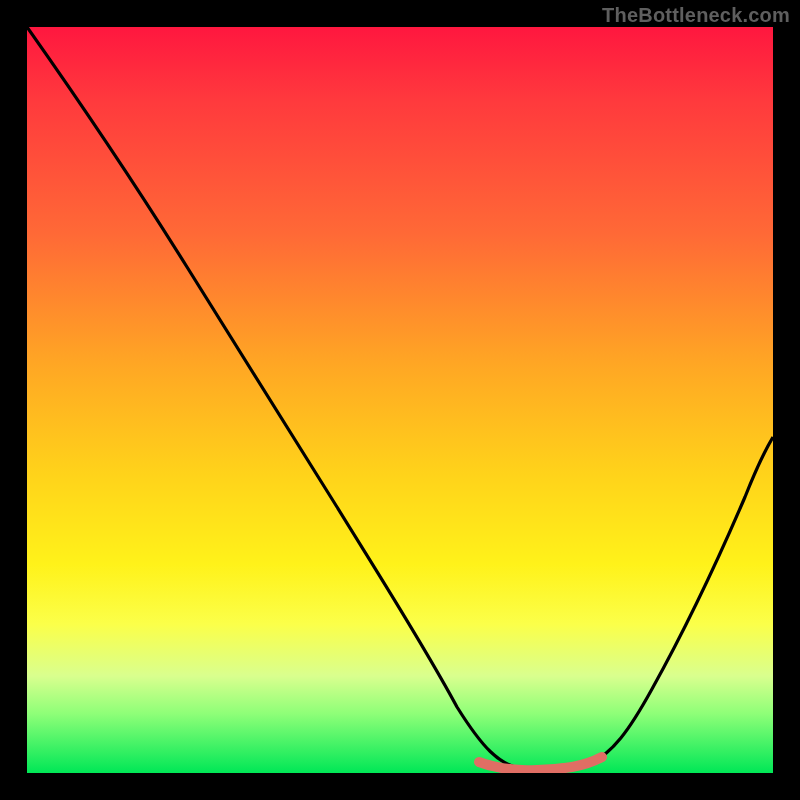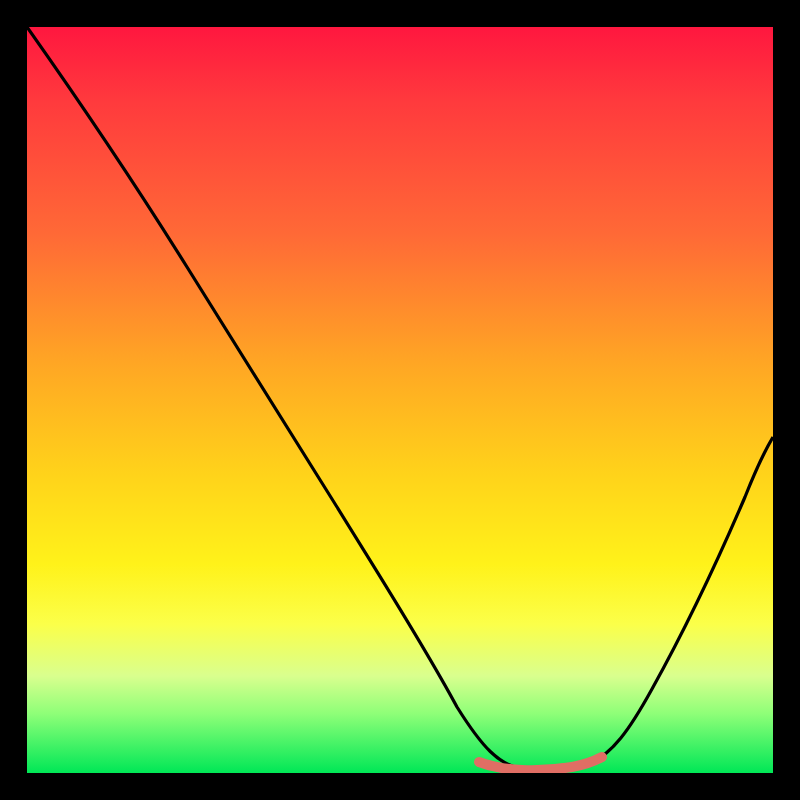--- a/index.html
+++ b/index.html
@@ -79,14 +79,15 @@
 
     <svg class="curve" viewBox="0 0 746 746" preserveAspectRatio="none">
       <path d="M 452 735
                Q 470 742, 495 743
                Q 520 744, 545 740
                Q 562 737, 575 730" fill="none" stroke="#e06e64" stroke-width="10" stroke-linecap="round"></path>
     </svg>
 
   </div>
 
+  <div class="watermark">TheBottleneck.com</div>
 
 </div>
 
 </body></html>

